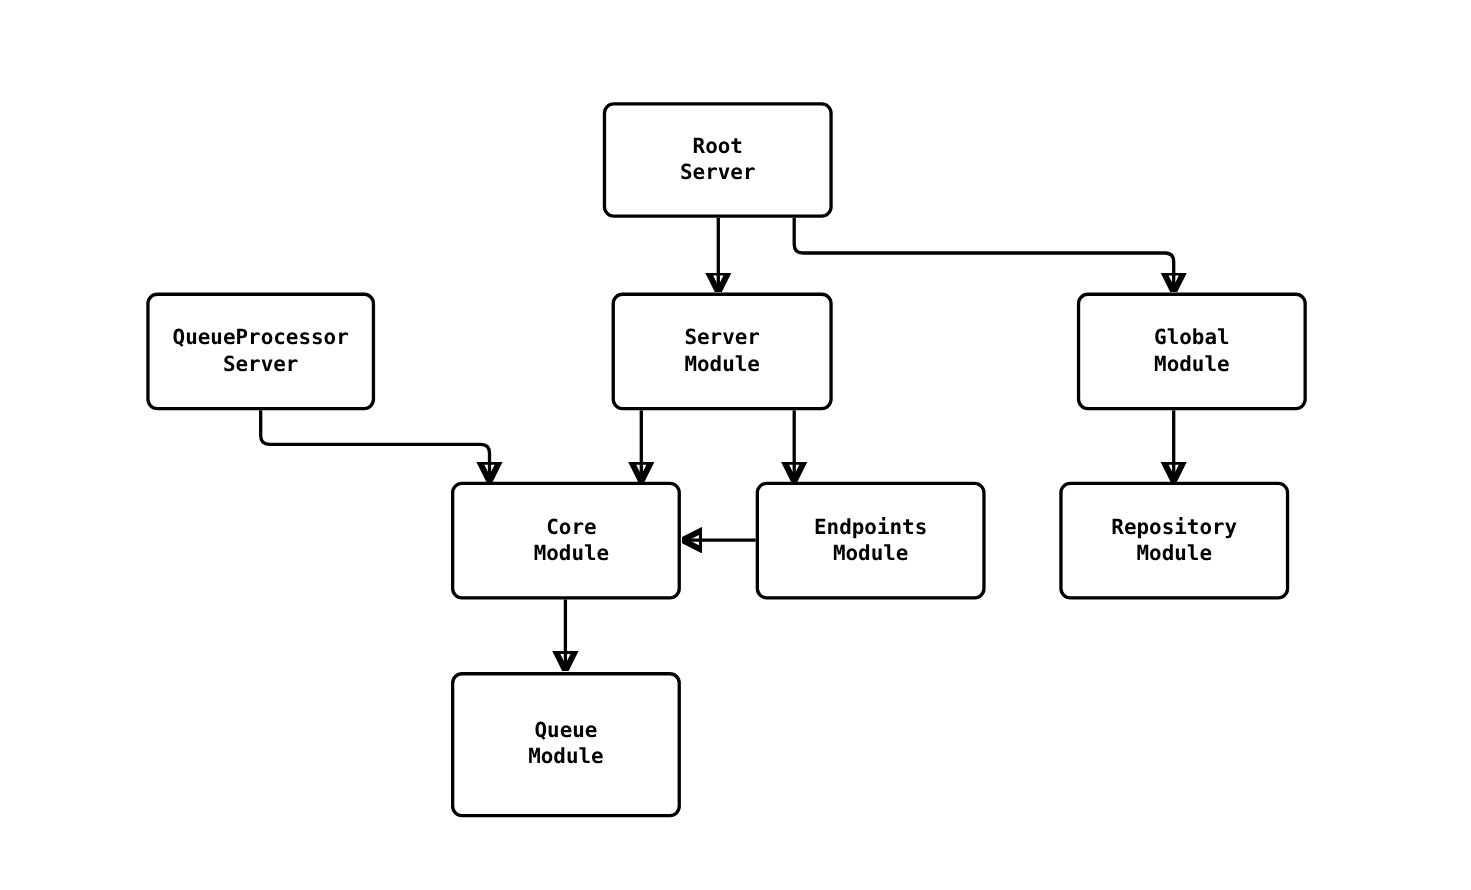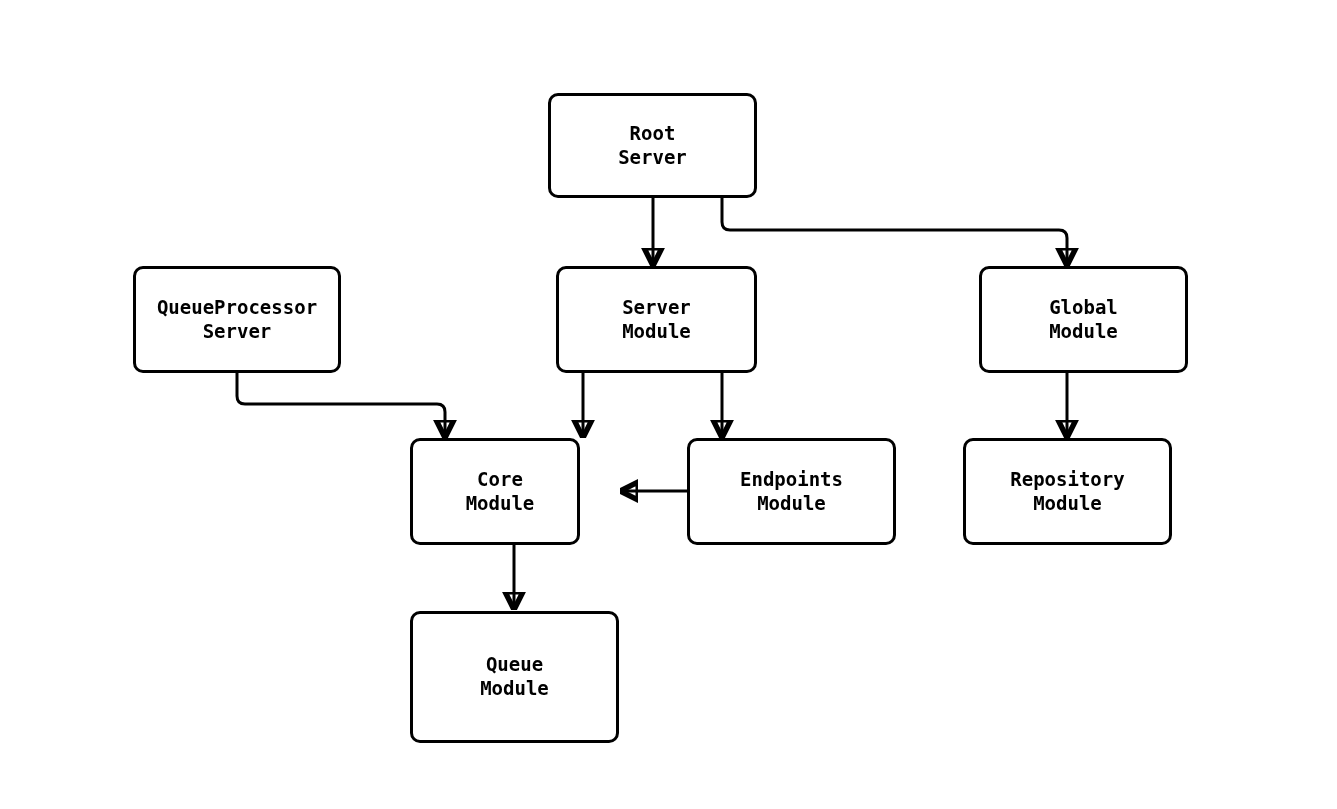--- a/index.html
+++ b/index.html
@@ -80,21 +80,21 @@
   <div class="node" style="left:556px; top:266px; width:201px; height:107px;">
     <span class="node-label">Server
 Module</span>
   </div>
 
   <div class="node" style="left:963px; top:266px; width:209px; height:107px;margin-left:16px;">
     <span class="node-label">Global
 Module</span>
   </div>
 
-  <div class="node" style="left:410px; top:438px; width:170px; height:107px;padding-left:10px;">
+  <div class="node" style="left:410px; top:438px; width:209px; height:107px;padding-left:10px;">
     <span class="node-label">Core
 Module</span>
   </div>
 
   <div class="node" style="left:687px; top:438px; width:209px; height:107px;">
     <span class="node-label">Endpoints
 Module</span>
   </div>
 
   <div class="node" style="left:963px; top:438px; width:209px; height:107px;">

